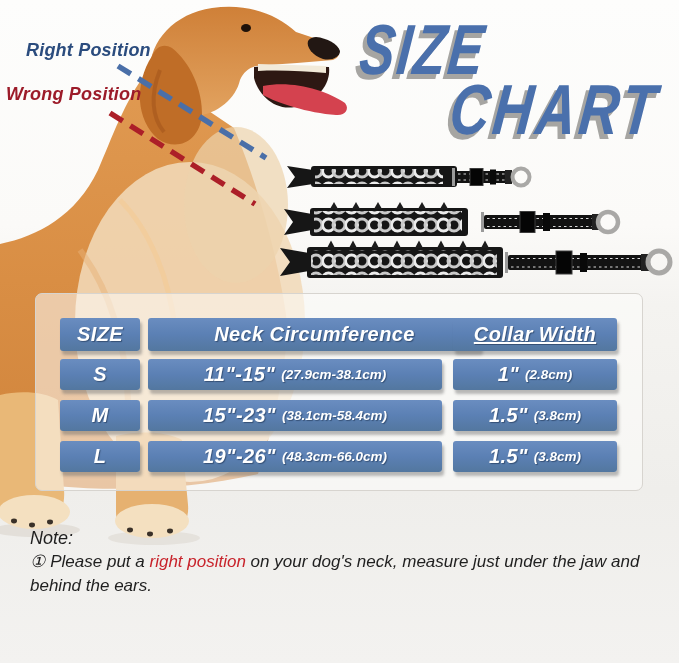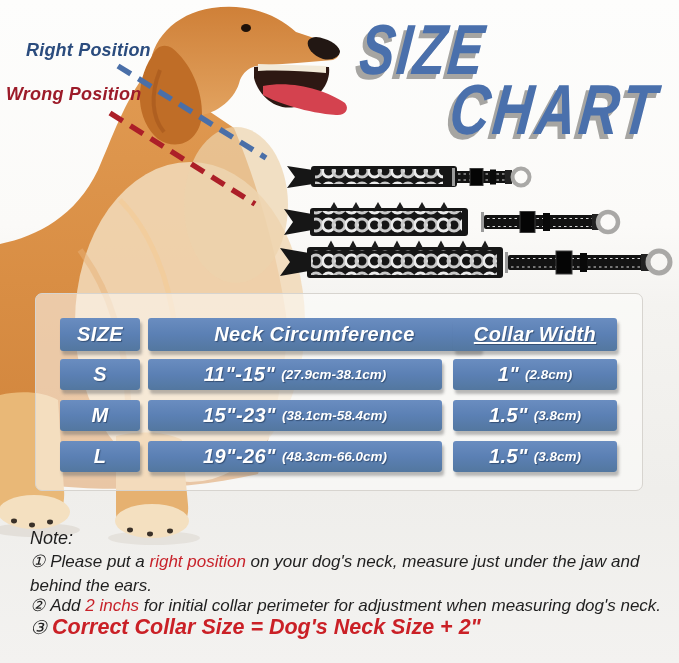--- a/index.html
+++ b/index.html
@@ -227,20 +227,14 @@
     </div>
   <div class="cell c-width r3">
       <span class="main">1.5"</span>
       <span class="sub">(3.8cm)</span>
     </div>
 
   <div class="note note-head">Note:</div>
   <div class="note n1">
     <span class="num">①</span><span>Please put a </span><span class="red">right position</span><span> on your dog's neck, measure just under the jaw and behind the ears.</span>
   </div>
-  <div class="note n2">
-    <span class="num">②</span><span>Add </span><span class="red">2 inchs</span><span> for initial collar perimeter for adjustment when measuring dog's neck.</span>
-  </div>
-  <div class="note n3">
-    <span class="num">③</span><span>Correct Collar Size = Dog's Neck Size + 2"</span>
-  </div>
 
 </div>
 
 </body></html>

